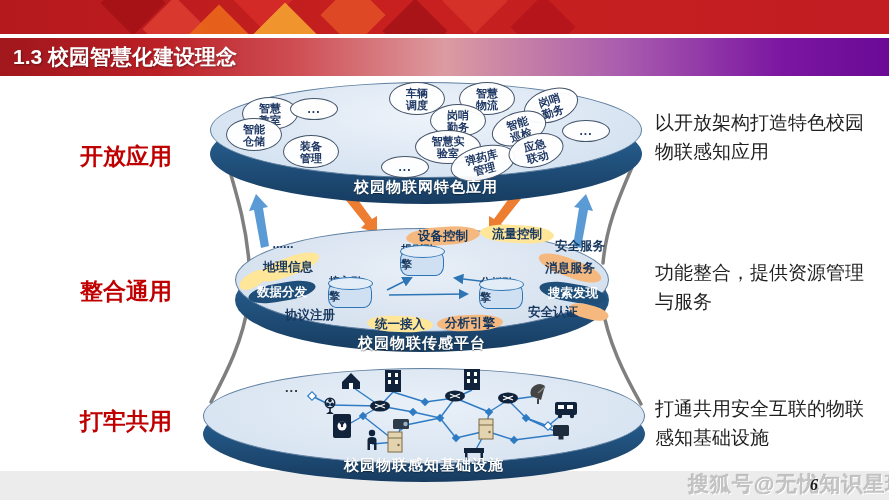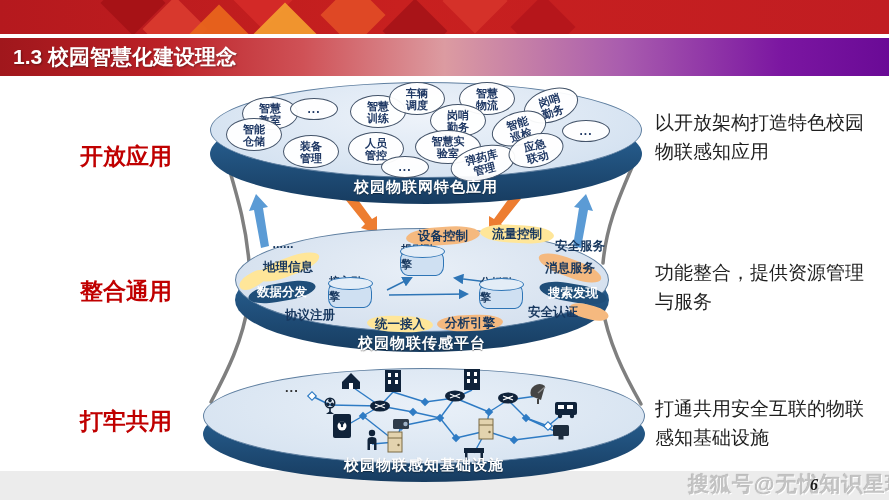--- a/index.html
+++ b/index.html
@@ -99,27 +99,25 @@
     </g>
   </svg>
 
   <div class="disc" style="left:210px;top:82px;width:432px;height:118px;">
     <div class="rimEl" style="left:0;top:22px;width:432px;height:100px;"></div>
     <div class="faceEl" style="left:0;top:0;width:432px;height:96px;"></div>
     <div class="band" style="top:96px;">校园物联网特色应用</div>
 
     <div class="bubble" style="left:32px;top:15px;">智慧教室</div>
     <div class="bubble dots" style="left:80px;top:16px;">...</div>
-    <div class="bubble" style="left:140px;top:13px;">智慧训练</div>
     <div class="bubble" style="left:179px;top:0;">车辆调度</div>
     <div class="bubble" style="left:249px;top:0;">智慧物流</div>
     <div class="bubble" style="left:313px;top:7px;transform:rotate(-18deg);">岗哨勤务</div>
     <div class="bubble" style="left:16px;top:36px;">智能仓储</div>
     <div class="bubble" style="left:73px;top:53px;">装备管理</div>
-    <div class="bubble" style="left:138px;top:50px;">人员管控</div>
     <div class="bubble" style="left:220px;top:22px;">岗哨勤务</div>
     <div class="bubble" style="left:281px;top:30px;transform:rotate(-18deg);">智能巡检</div>
     <div class="bubble dots" style="left:352px;top:38px;">...</div>
     <div class="bubble b5" style="left:205px;top:48px;">智慧实验室</div>
     <div class="bubble b5" style="left:240px;top:64px;transform:rotate(-14deg);">弹药库管理</div>
     <div class="bubble" style="left:298px;top:52px;transform:rotate(-14deg);">应急联动</div>
     <div class="bubble dots" style="left:171px;top:74px;">...</div>
   </div>
 
   <div class="disc" style="left:235px;top:228px;width:374px;height:132px;">

